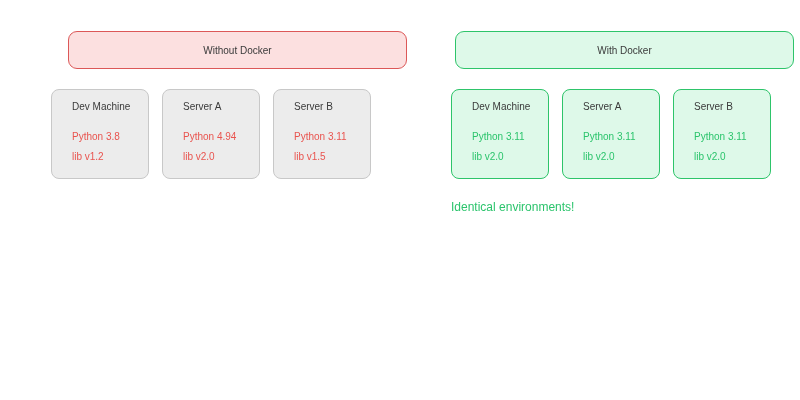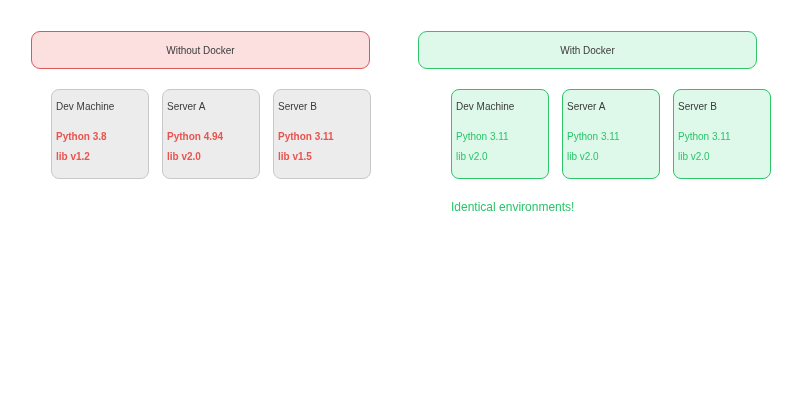--- a/index.html
+++ b/index.html
@@ -21,40 +21,41 @@
     width: 339px;
     height: 38px;
     border-radius: 9px;
     border: 1px solid;
     display: flex;
     align-items: center;
     justify-content: center;
     font-size: 10px;
     color: var(--title-text);
     box-sizing: border-box;
+    margin-left: 37px;
   }
   .header-red {
     left: 31px;
     background: var(--red-fill);
     border-color: var(--red-border);
   }
   .header-green {
     left: 418px;
     background: var(--green-fill);
     border-color: var(--green-border);
   }
   .machine-box {
     position: absolute;
     top: 89px;
     width: 98px;
     height: 90px;
     border-radius: 8px;
     border: 1px solid;
     box-sizing: border-box;
-    padding: 11px 8px 0 4px;
+    padding: 11px 8px 0 20px;
     font-size: 10px;
   }
   .machine-gray {
     background: var(--gray-fill);
     border-color: var(--gray-border);
   }
   .machine-green {
     background: var(--green-fill);
     border-color: var(--green-border);
   }
@@ -62,21 +63,21 @@
     color: var(--title-text);
     line-height: 12px;
     white-space: nowrap;
   }
   .box-line {
     line-height: 12px;
     white-space: nowrap;
   }
   .box-line.first { margin-top: 18px; }
   .box-line.second { margin-top: 8px; }
-  .red-text { color: var(--red-text); font-weight: bold; }
+  .red-text { color: var(--red-text); }
   .green-text { color: var(--green-text); }
   .caption {
     position: absolute;
     left: 451px;
     top: 201px;
     font-size: 12px;
     line-height: 12px;
     color: var(--green-text);
     white-space: nowrap;
   }

